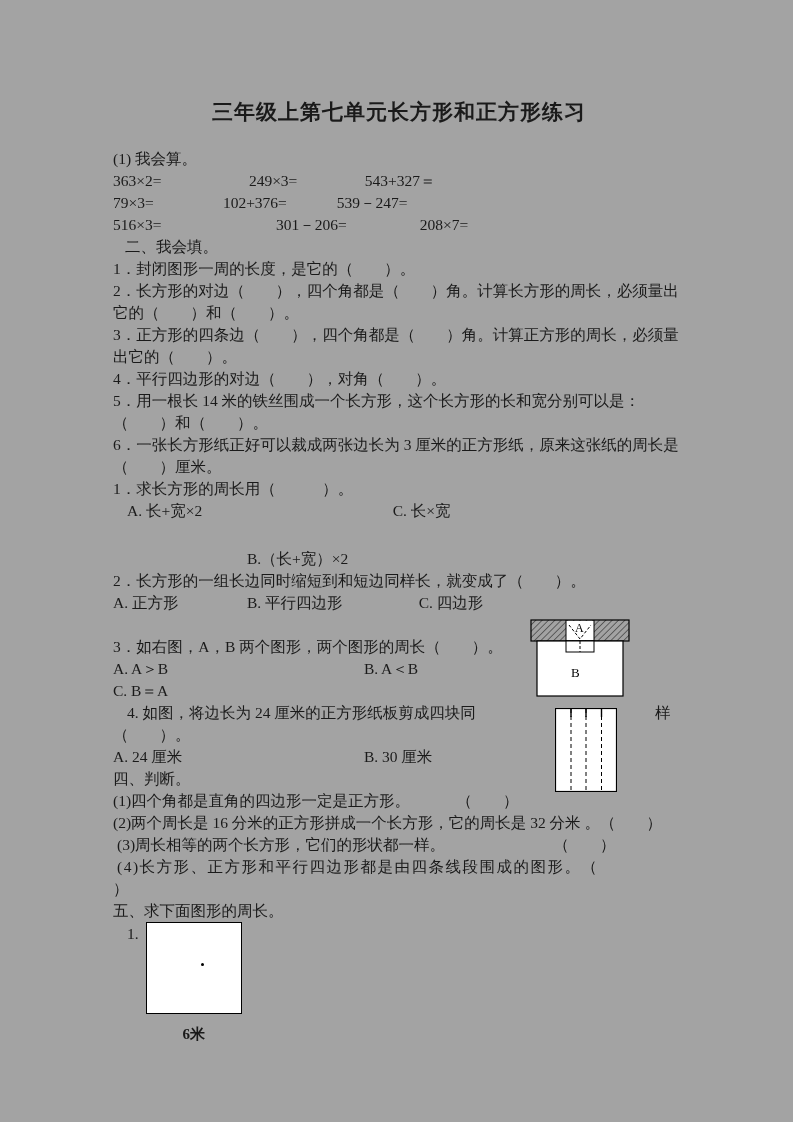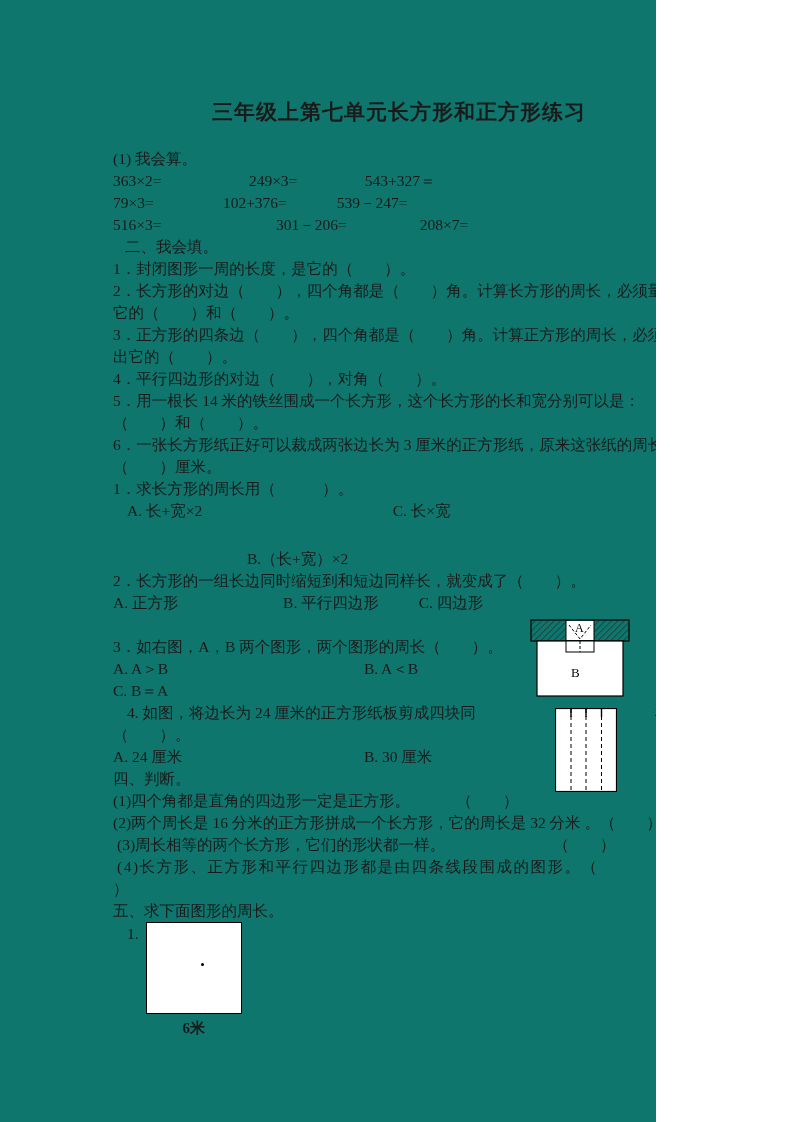--- a/index.html
+++ b/index.html
@@ -1,21 +1,21 @@
 <!DOCTYPE html>
 <html><head>
 <meta charset="utf-8">
 <style>
   * { box-sizing: border-box; }
   html, body { margin: 0; padding: 0; background: #fff; }
   .page {
     position: relative;
-    width: 656px;
+    width: 793px;
     height: 1122px;
-    background: #0f766e;
+    background: #a3a3a3;
     font-family: "Liberation Serif", "DejaVu Serif", serif;
     font-size: 15.5px;
     line-height: 22px;
     color: #1a1a1a;
     overflow: hidden;
   }
   .content { position: absolute; left: 113px; top: 98px; width: 572px; }
   .title {
     font-size: 21px;
     font-weight: 700;
@@ -28,34 +28,34 @@
   .blank { height: 22px; }
   .indent12 { padding-left: 12px; }
   .indent14 { padding-left: 14px; }
   .indent4 { padding-left: 4px; }
   .spread { letter-spacing: 1.5px; }
   .cell { display: inline-block; vertical-align: top; }
   .w-r1c1 { width: 132px; } .w-r1c2 { width: 112px; }
   .w-r2c1 { width: 106px; } .w-r2c2 { width: 110px; }
   .w-r3c1 { width: 136px; } .w-r3c2 { width: 140px; margin-left: 23px; }
   .w-q1a  { width: 116px; } .w-q1b  { width: 142px; margin-top: 48px; }
-  .w-q2a  { width: 130px; } .w-q2b  { width: 168px; text-align: center; }
+  .w-q2a  { width: 130px; } .w-q2b  { width: 168px; }
   .w247   { width: 247px; }
   .tail { position: absolute; left: 542px; top: 0; }
   .fig-ab { position: absolute; left: 530px; top: 619px; }
   .fig-strips { position: absolute; left: 555px; top: 708px; }
   .fig-ab text, .fig-strips text {
     font-family: "Liberation Serif", "DejaVu Serif", serif;
   }
   .q5-row { display: flex; align-items: flex-start; gap: 7px; padding-left: 14px; }
   .q5-num { padding-top: 1px; }
   .square-wrap { display: flex; flex-direction: column; }
   .square-fig { width: 96px; height: 92px; border: 1.6px solid #000; position: relative; background: #fff; }
   .square-dot { position: absolute; left: 58%; top: 44%; width: 3px; height: 3px; background: #000; border-radius: 50%; }
-  .square-label { width: 96px; text-align: center; font-weight: 700; font-size: 15px; margin-top: 3px; }
+  .square-label { width: 96px; text-align: center; font-weight: 700; font-size: 15px; margin-top: 9px; }
 </style>
 </head>
 <body>
 
 <div class="page">
   <div class="content">
 
     <div class="title">三年级上第七单元长方形和正方形练习</div>
 
     <div class="line">(1) 我会算。</div>

